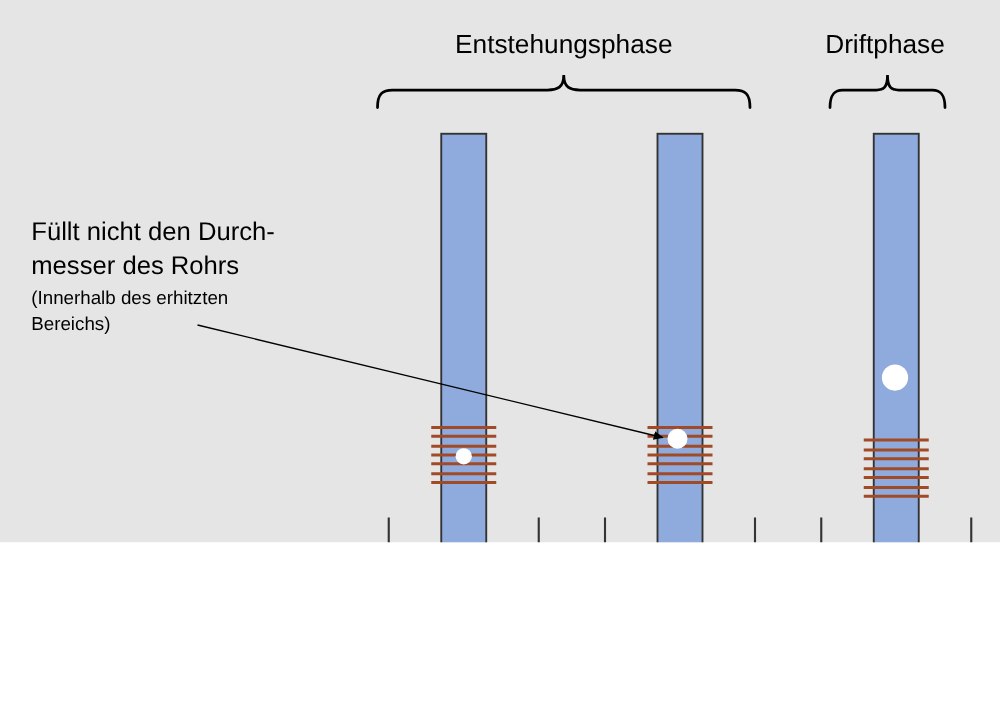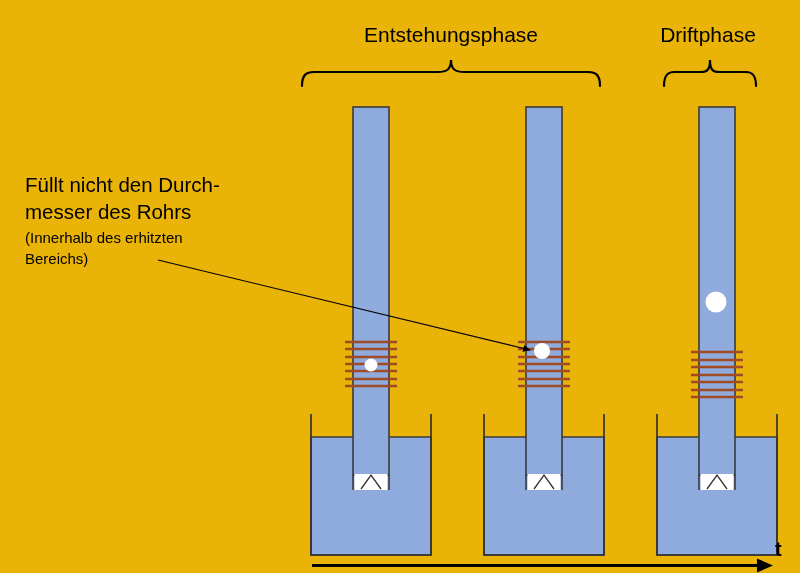--- a/index.html
+++ b/index.html
@@ -4,22 +4,22 @@
 <style>
   html, body {
     margin: 0;
     padding: 0;
     background: #ffffff;
     font-family: "Liberation Sans", sans-serif;
   }
   .stage {
     position: relative;
     width: 800px;
-    height: 573px;
-    background: #eab308;
+    height: 434px;
+    background: #e5e5e5;
     overflow: hidden;
   }
   svg { display: block; }
 
   .phase-label {
     font-family: "Liberation Sans", sans-serif;
     font-size: 21px;
     fill: var(--color-text);
   }
   .annotation-large {

